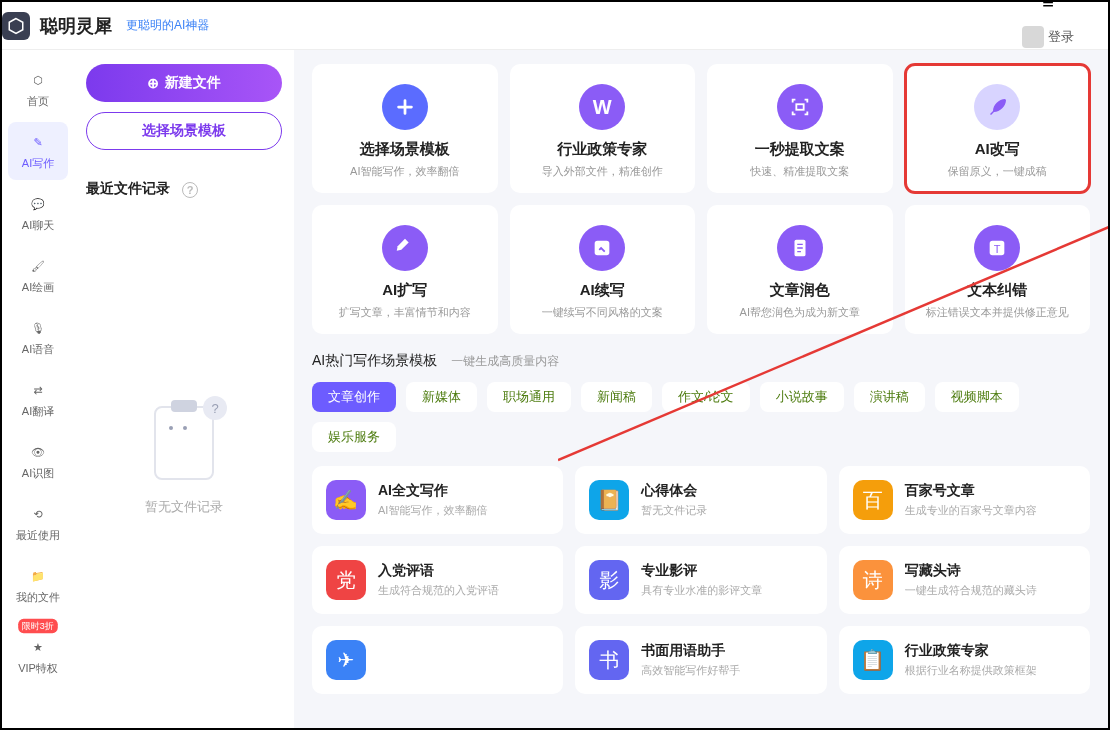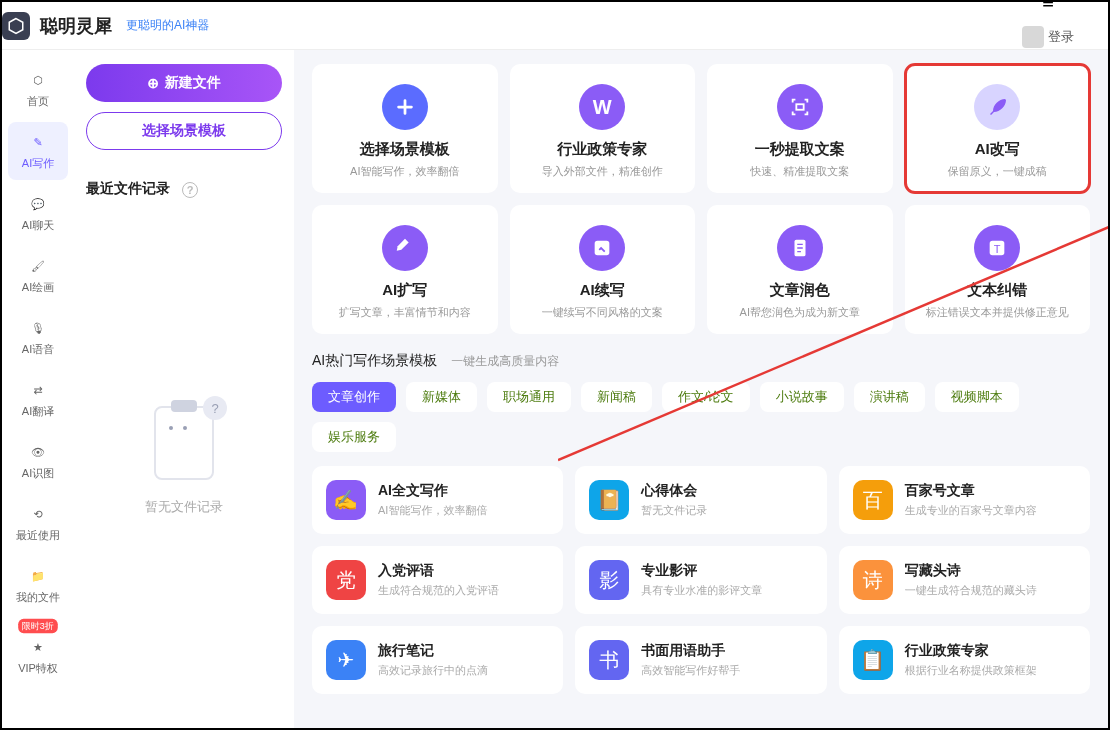--- a/index.html
+++ b/index.html
@@ -310,24 +310,20 @@
             <div class="tpl-ico c-orange2">诗</div>
       <div>
               <div class="tpl-title">写藏头诗</div>
       <div class="tpl-desc">一键生成符合规范的藏头诗</div>
             </div>
           </div>
         </div>
         <div class="tpl-row">
           <div class="tpl-card">
             <div class="tpl-ico c-blue2">✈</div>
-      <div>
-              <div class="tpl-title">旅行笔记</div>
-      <div class="tpl-desc">高效记录旅行中的点滴</div>
-            </div>
           </div>
           <div class="tpl-card">
             <div class="tpl-ico c-indigo">书</div>
       <div>
               <div class="tpl-title">书面用语助手</div>
       <div class="tpl-desc">高效智能写作好帮手</div>
             </div>
           </div>
           <div class="tpl-card">
             <div class="tpl-ico c-cyan">📋</div>

